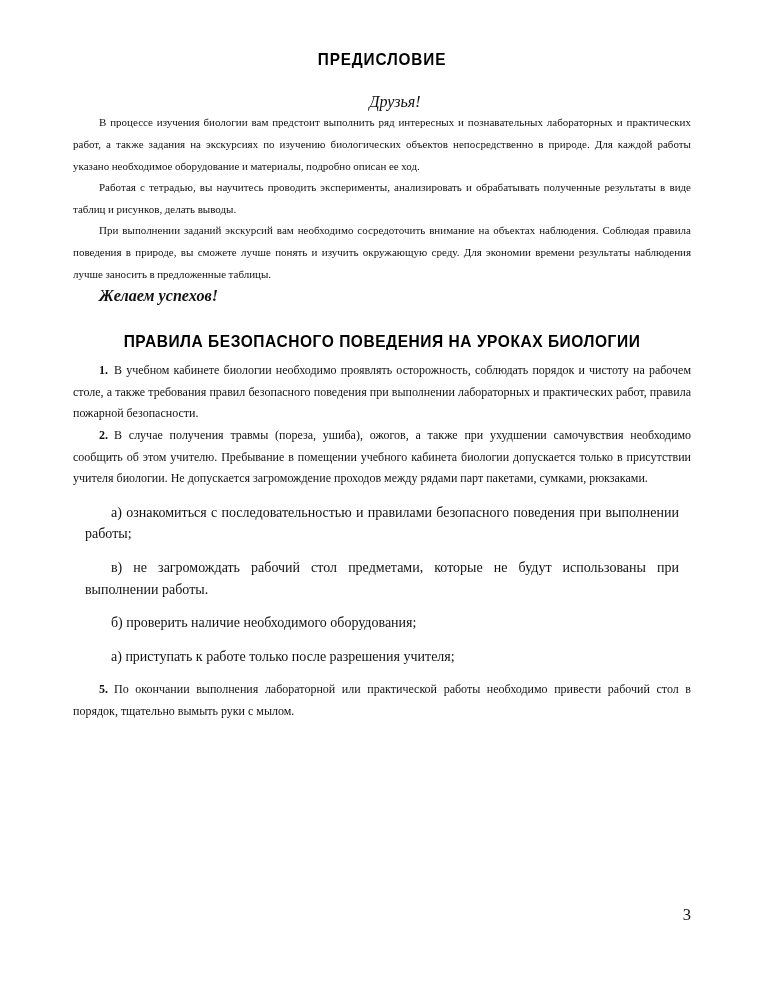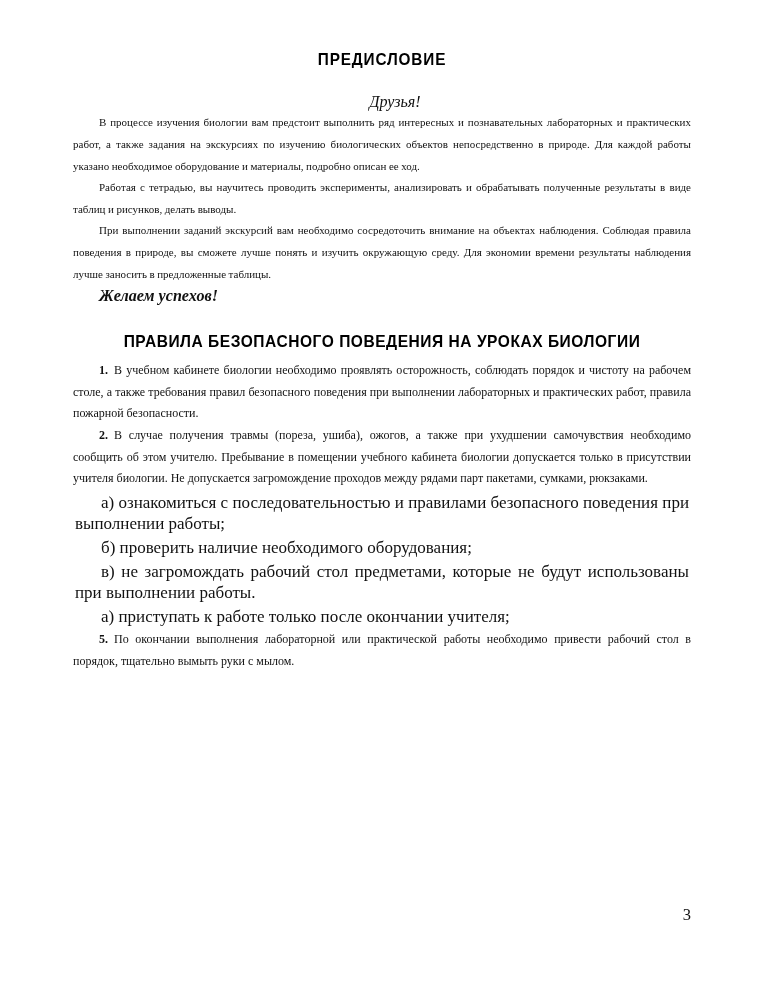--- a/index.html
+++ b/index.html
@@ -89,22 +89,22 @@
 
   p.rule {
     margin: 0;
     font-size: 12px;
     line-height: 21.6px;
     text-align: justify;
     text-indent: 26px;
   }
 
   p.sub {
-    margin: 2px;
-    font-size: 17px;
+    margin: 12px;
+    font-size: 14px;
     line-height: 21.6px;
     text-align: justify;
     text-indent: 26px;
   }
 
   .num {
     font-weight: bold;
   }
 
   
@@ -140,26 +140,26 @@
 
     <h2 class="section-heading heading-rules">ПРАВИЛА БЕЗОПАСНОГО ПОВЕДЕНИЯ НА УРОКАХ БИОЛОГИИ</h2>
 
     <p class="rule"><span class="num">1. </span><span>В учебном кабинете биологии необходимо проявлять осторожность, соблюдать порядок и чистоту на рабочем столе, а также требования правил безопасного поведения при выполнении лабораторных и практических работ, правила пожарной безопасности.</span></p>
 
     <p class="rule"><span class="num">2. </span><span>В случае получения травмы (пореза, ушиба), ожогов, а также при ухудшении самочувствия необходимо сообщить об этом учителю. Пребывание в помещении учебного кабинета биологии допускается только в присутствии учителя биологии. Не допускается загромождение проходов между рядами парт пакетами, сумками, рюкзаками.</span></p>
 
 
     <p class="sub">а) ознакомиться с последовательностью и правилами безопасного поведения при выполнении работы;</p>
 
+    <p class="sub">в) не загромождать рабочий стол предметами, которые не будут использованы при выполнении работы.</p>
+
     <p class="sub">б) проверить наличие необходимого оборудования;</p>
 
-    <p class="sub">в) не загромождать рабочий стол предметами, которые не будут использованы при выполнении работы.</p>
 
-
-    <p class="sub">а) приступать к работе только после окончании учителя;</p>
+    <p class="sub">а) приступать к работе только после разрешения учителя;</p>
 
 
     <p class="rule"><span class="num">5. </span><span>По окончании выполнения лабораторной или практической работы необходимо привести рабочий стол в порядок, тщательно вымыть руки с мылом.</span></p>
 
 
   </div>
 
   <div class="folio">3</div>
 
 </div>

